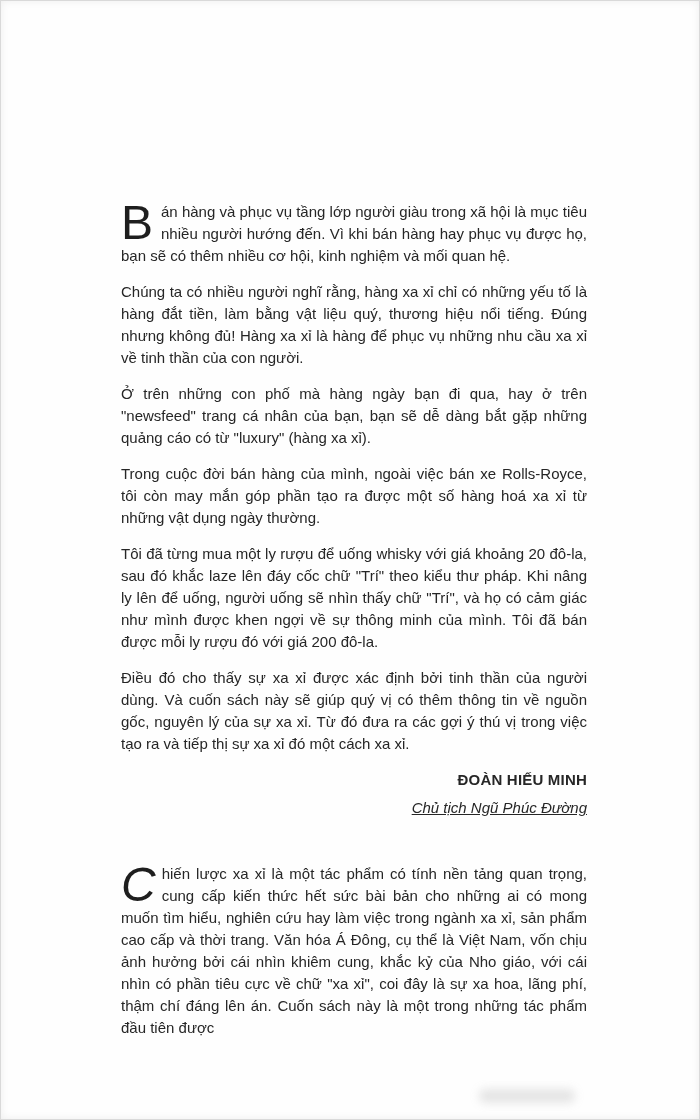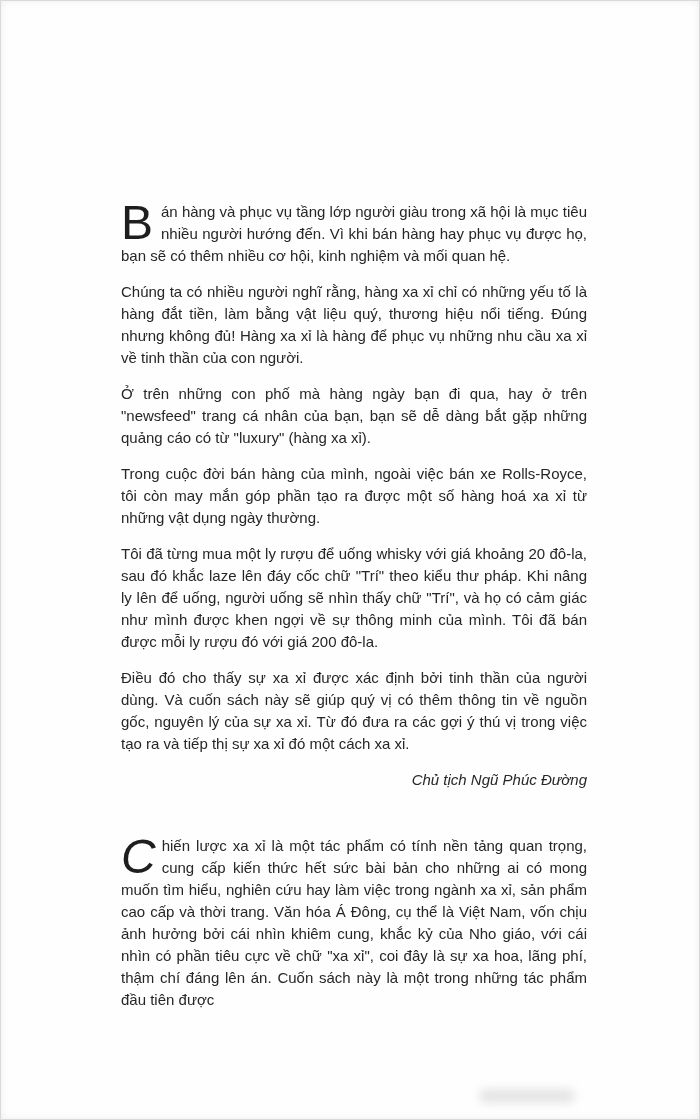--- a/index.html
+++ b/index.html
@@ -45,21 +45,22 @@
   .signature {
     text-align: right;
     margin: 6px 0 0 0;
   }
   .sig-name {
     font-weight: bold;
     letter-spacing: 0.2px;
   }
   .sig-title {
     font-style: italic;
-    margin-top: 14px;
+    margin-top: 6px;
+    text-decoration: underline;
   }
   .review {
     margin-top: 44px;
   }
   .smudge {
     position: absolute;
     left: 478px;
     top: 1088px;
     width: 96px;
     height: 14px;
@@ -81,20 +82,21 @@
 
     <p class="para">Ở trên những con phố mà hàng ngày bạn đi qua, hay ở trên "newsfeed" trang cá nhân của bạn, bạn sẽ dễ dàng bắt gặp những quảng cáo có từ "luxury" (hàng xa xỉ).</p>
 
     <p class="para">Trong cuộc đời bán hàng của mình, ngoài việc bán xe Rolls-Royce, tôi còn may mắn góp phần tạo ra được một số hàng hoá xa xỉ từ những vật dụng ngày thường.</p>
 
     <p class="para">Tôi đã từng mua một ly rượu để uống whisky với giá khoảng 20 đô-la, sau đó khắc laze lên đáy cốc chữ "Trí" theo kiểu thư pháp. Khi nâng ly lên để uống, người uống sẽ nhìn thấy chữ "Trí", và họ có cảm giác như mình được khen ngợi về sự thông minh của mình. Tôi đã bán được mỗi ly rượu đó với giá 200 đô-la.</p>
 
     <p class="para">Điều đó cho thấy sự xa xỉ được xác định bởi tinh thần của người dùng. Và cuốn sách này sẽ giúp quý vị có thêm thông tin về nguồn gốc, nguyên lý của sự xa xỉ. Từ đó đưa ra các gợi ý thú vị trong việc tạo ra và tiếp thị sự xa xỉ đó một cách xa xỉ.</p>
 
     <div class="signature">
+      <div class="sig-name">ĐOÀN HIẾU MINH</div>
       <div class="sig-title">Chủ tịch Ngũ Phúc Đường</div>
     </div>
 
     <p class="para review"><span class="dropcap it">C</span><span class="italic">hiến lược xa xỉ</span><span> là một tác phẩm có tính nền tảng quan trọng, cung cấp kiến thức hết sức bài bản cho những ai có mong muốn tìm hiểu, nghiên cứu hay làm việc trong ngành xa xỉ, sản phẩm cao cấp và thời trang. Văn hóa Á Đông, cụ thể là Việt Nam, vốn chịu ảnh hưởng bởi cái nhìn khiêm cung, khắc kỷ của Nho giáo, với cái nhìn có phần tiêu cực về chữ "xa xỉ", coi đây là sự xa hoa, lãng phí, thậm chí đáng lên án. Cuốn sách này là một trong những tác phẩm đầu tiên được</span></p>
 
   </main>
 
   <div class="smudge"></div>
 </div>
 

